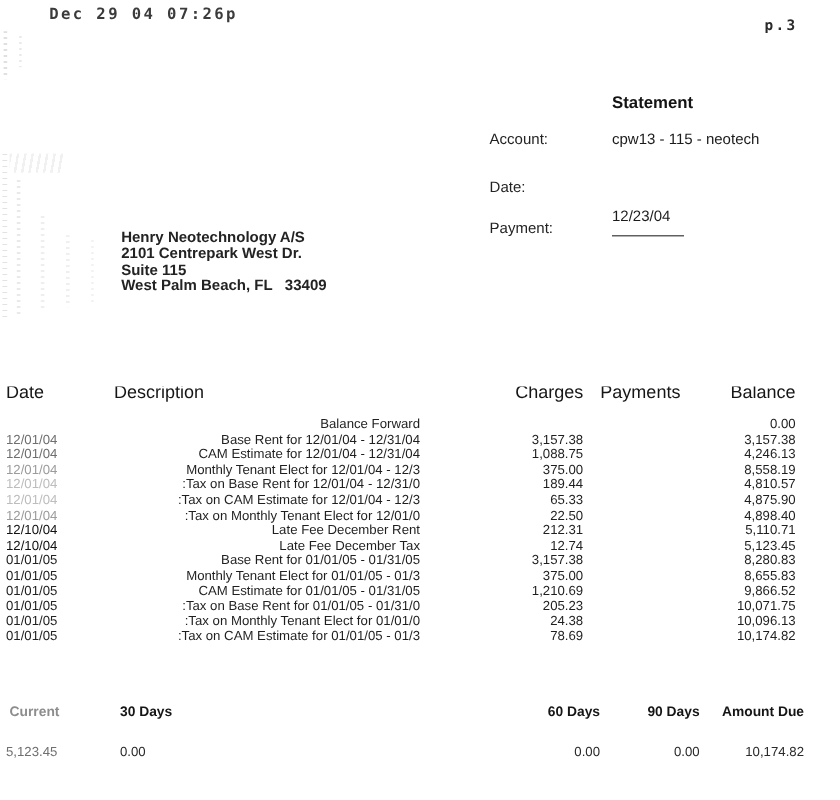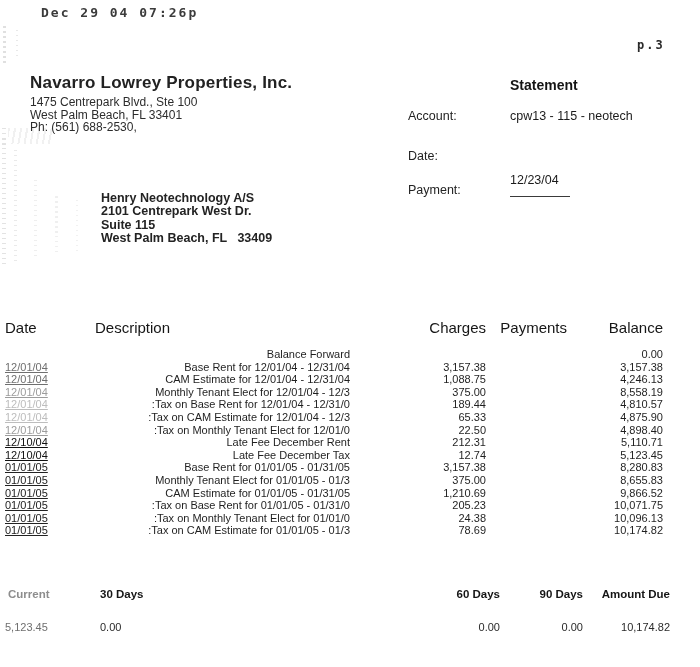--- a/index.html
+++ b/index.html
@@ -22,21 +22,21 @@
     left: 25px; top: 5px;
     font-family: "DejaVu Sans Mono", monospace;
     font-size: 13px;
     font-weight: bold;
     letter-spacing: 2px;
     color: #3b3b3b;
     padding-left: 16px;
   }
   .fax-page {
     position: absolute;
-    left: 637px; top: 38px;
+    left: 637px; top: 14px;
     font-family: "DejaVu Sans Mono", monospace;
     font-size: 12px;
     font-weight: bold;
     letter-spacing: 2px;
     color: #2a2a2a;
   }
   
   .sender { position: absolute; left: 30px; top: 73px; }
   .sender-name {
     font-size: 17px;
@@ -91,21 +91,21 @@
     font-weight: normal;
     font-size: 15px;
     color: #161616;
     height: 26px;
     vertical-align: top;
   }
   th.h-date { text-align: left; color: #4f4f4f; }
   th.h-desc { text-align: left; }
   .c-desc { text-align: right; color: #1f1f1f; }
   .c-num  { text-align: right; color: #1f1f1f; }
-  .c-date { text-align: left; text-decoration: underline; }
+  .c-date { text-align: left; }
   
   .f-med    { color: #6f6f6f; }
   .f-light  { color: #9c9c9c; }
   .f-xlight { color: #bdbdbd; }
   .f-dark   { color: #111111; font-weight: bold; margin-left: 32px; }
   .f-black  { color: #222222; }
   
   .aging-label, .aging-value { position: absolute; white-space: nowrap; }
   .aging-label { top: 588px; font-size: 11.5px; font-weight: bold; color: #151515; }
   .aging-value { top: 621px; font-size: 11px; color: #2a2a2a; }
@@ -149,26 +149,20 @@
 
   <div class="noise n-dots n1"></div>
   <div class="noise n-dots n2"></div>
   <div class="noise n-dots n3"></div>
   <div class="noise n-dots n4"></div>
   <div class="noise n-dots n5"></div>
   <div class="noise n-dots n6"></div>
   <div class="noise n-dots n7"></div>
   <div class="noise n8"></div>
 
-  <div class="sender">
-    <div class="sender-name">Navarro Lowrey Properties, Inc.</div>
-    <div class="sender-line">1475 Centrepark Blvd., Ste 100</div>
-    <div class="sender-line">West Palm Beach, FL 33401</div>
-    <div class="sender-line">Ph: (561) 688-2530,</div>
-  </div>
 
   <div class="stmt-title">Statement</div>
   <div class="stmt-label lbl-account">Account:</div>
   <div class="stmt-value val-account">cpw13 - 115 - neotech</div>
   <div class="stmt-label lbl-date">Date:</div>
   <div class="stmt-value val-date">12/23/04</div>
   <div class="stmt-label lbl-payment">Payment:</div>
   <div class="payment-line"></div>
 
   <div class="recipient">

